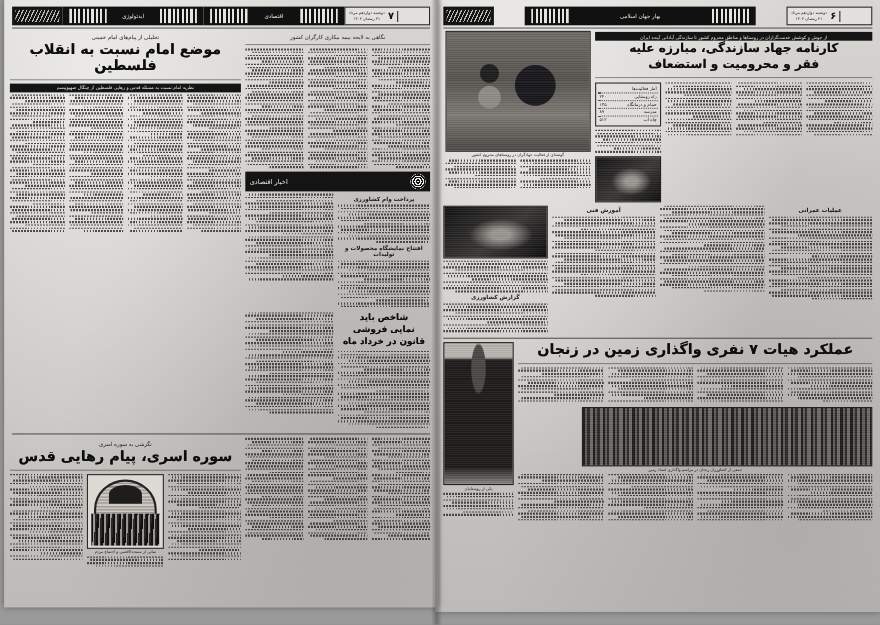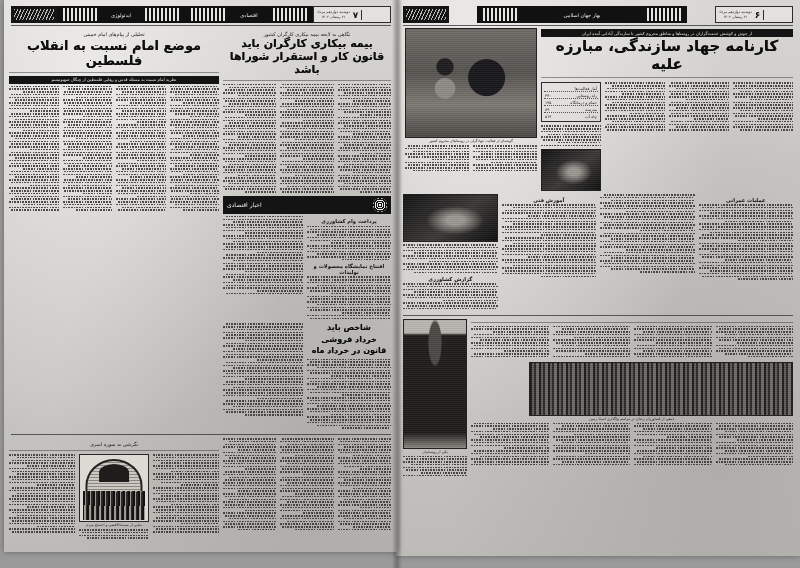--- a/index.html
+++ b/index.html
@@ -35,21 +35,21 @@
   .mh-brand b{position:absolute;inset:3px;display:block;background:
      repeating-linear-gradient(115deg,#d9d6d1 0 1px,transparent 1px 3px);opacity:.85;}
 
   .rule{height:1px;background:#3a3a3a;margin-top:2px;opacity:.8;}
   .rule.thin{opacity:.5;}
 
   
   .kicker{direction:rtl;text-align:center;font-size:5px;color:#1c1c1c;margin:3px 0 1px;letter-spacing:.2px;}
   .hl{direction:rtl;text-align:center;color:#0d0d0d;font-weight:bold;line-height:1.18;
       font-family:"DejaVu Sans",sans-serif;text-shadow:0 0 .6px rgba(0,0,0,.6);}
-  .hl.h1{font-size:15px;}
+  .hl.h1{font-size:11px;}
   .hl.h2{font-size:13px;}
   .hl.h3{font-size:11px;}
   .hl.h4{font-size:8px;}
   .invbar{direction:rtl;background:#141414;color:#e8e5e0;font-size:4.2px;text-align:center;
      padding:1.5px 2px;letter-spacing:.2px;margin:1px 0;}
   .boxhead{direction:rtl;background:#141414;color:#eceae6;display:flex;align-items:center;
      justify-content:space-between;padding:2px 4px;margin:2px 0;}
   .boxhead .t{font-size:6px;}
   .spiral{width:14px;height:14px;border-radius:50%;
      background:repeating-radial-gradient(circle at 50% 50%,#f0eee9 0 1px,#141414 1px 2.2px);}
@@ -125,20 +125,21 @@
             <b></b>
           </div>
       </div>
       <div class="rule"></div>
 
       <div class="cols" style="margin-top:2px;">
 
         <div class="col" style="flex:0 0 252px">
           <div class="invbar">از جوش و کوشش خدمت‌گزاران در روستاها و مناطق محروم کشور تا سازندگی آبادانی آینده ایران</div>
           <div class="hl h1">کارنامه جهاد سازندگی، مبارزه علیه</div>
+          <div class="hl h1" style="margin-top:2px">فقر و محرومیت و استضعاف</div>
           <div class="rule thin" style="margin:4px 0"></div>
           <div class="cols txt">
             <div class="col">
                 <div class="ln s1"></div>
                 <div class="ln s2"></div>
                 <div class="ln s1"></div>
                 <div class="ln s3"></div>
                 <div class="ln s1"></div>
                 <div class="ln s2"></div>
                 <div class="ln s4"></div>
@@ -385,20 +386,21 @@
             <div class="ln s1"></div>
             <div class="ln s2"></div>
             <div class="ln s1"></div>
         </div>
       </div>
 
       <div class="rule" style="margin:4px 0 3px"></div>
 
       <div class="cols">
         <div class="col" style="flex:0 0 322px">
+          <div class="hl h2">عملکرد هیات ۷ نفری واگذاری زمین در زنجان</div>
           <div class="rule thin" style="margin:3px 0"></div>
           <div class="cols txt">
             <div class="col">
                 <div class="ln s1"></div>
                 <div class="ln s2"></div>
                 <div class="ln s1"></div>
                 <div class="ln s3"></div>
                 <div class="ln s1"></div>
                 <div class="ln s2"></div>
                 <div class="ln s4"></div>
@@ -580,22 +582,20 @@
         <div class="mh-brand">
             <b></b>
           </div>
       </div>
       <div class="rule"></div>
 
       <div class="cols" style="margin-top:2px">
 
         <div class="col" style="flex:0 0 168px">
           <div class="kicker">نگاهی به لایحه بیمه بیکاری کارگران کشور</div>
-          <div class="hl h3">بیمه بیکاری کارگران باید</div>
-          <div class="hl h3">قانون کار و استقرار شوراها باشد</div>
           <div class="rule thin" style="margin:3px 0"></div>
           <div class="cols txt">
             <div class="col">
                 <div class="ln s1"></div>
                 <div class="ln s2"></div>
                 <div class="ln s1"></div>
                 <div class="ln s3"></div>
                 <div class="ln s1"></div>
                 <div class="ln s2"></div>
                 <div class="ln s4"></div>
@@ -786,21 +786,21 @@
                 <div class="ln s2"></div>
                 <div class="ln s1"></div>
                 <div class="ln s5"></div>
                 <div class="ln s2"></div>
               </div>
           </div>
 
           <div class="cols txt" style="margin-top:3px">
             <div class="col" style="flex:0 0 50%">
               <div class="hl h4" style="margin-bottom:2px">شاخص باید</div>
-              <div class="hl h4" style="margin-bottom:2px">خرداد فروشی</div>
+              <div class="hl h4" style="margin-bottom:2px">نمایی فروشی</div>
               <div class="hl h4" style="margin-bottom:3px">قانون در خرداد ماه</div>
               <div class="ln s1"></div>
                 <div class="ln s2"></div>
                 <div class="ln s1"></div>
                 <div class="ln s3"></div>
                 <div class="ln s1"></div>
                 <div class="ln s2"></div>
                 <div class="ln s4"></div>
                 <div class="ln s1"></div>
                 <div class="ln s2"></div>
@@ -1175,20 +1175,21 @@
                 <div class="ln s1"></div>
                 <div class="ln s2"></div>
                 <div class="ln s1"></div>
                 <div class="ln s4"></div>
               </div>
           </div>
         </div>
 
         <div class="col" style="flex:0 0 210px">
           <div class="kicker">نگرشی به سوره اسری</div>
+          <div class="hl h2">سوره اسری، پیام رهایی قدس</div>
           <div class="rule thin" style="margin:3px 0"></div>
           <div class="cols txt">
             <div class="col">
                 <div class="ln s1"></div>
                 <div class="ln s2"></div>
                 <div class="ln s1"></div>
                 <div class="ln s3"></div>
                 <div class="ln s1"></div>
                 <div class="ln s2"></div>
                 <div class="ln s4"></div>

